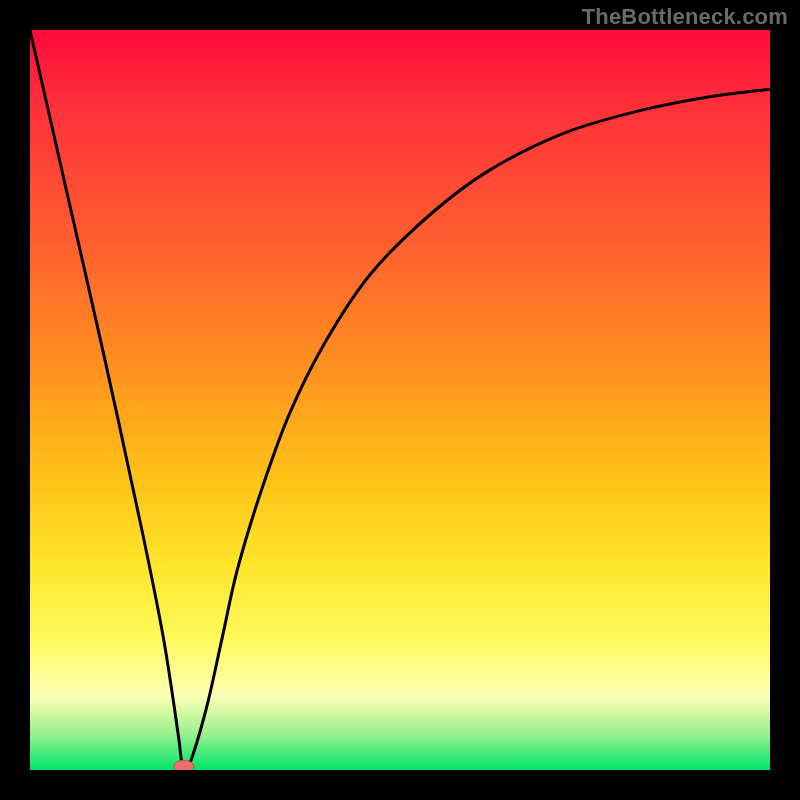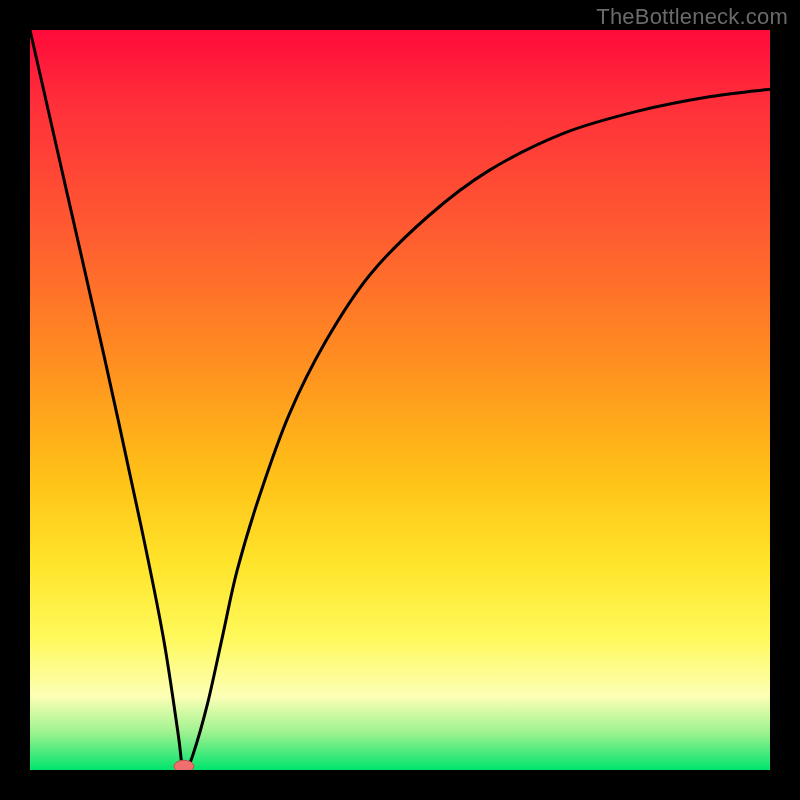--- a/index.html
+++ b/index.html
@@ -53,21 +53,21 @@
     width: 100%;
     height: 100%;
   }
   .watermark {
     position: absolute;
     top: 4px;
     right: 12px;
     color: #6a6a6a;
     font-size: 22px;
     letter-spacing: 0.2px;
-    font-weight: 400;
+    font-weight: 700;
     user-select: none;
   }
   .marker {
     fill: #ef6e6e;
     stroke: #c94e4e;
     stroke-width: 1;
   }
 </style>
 </head>
 <body>

